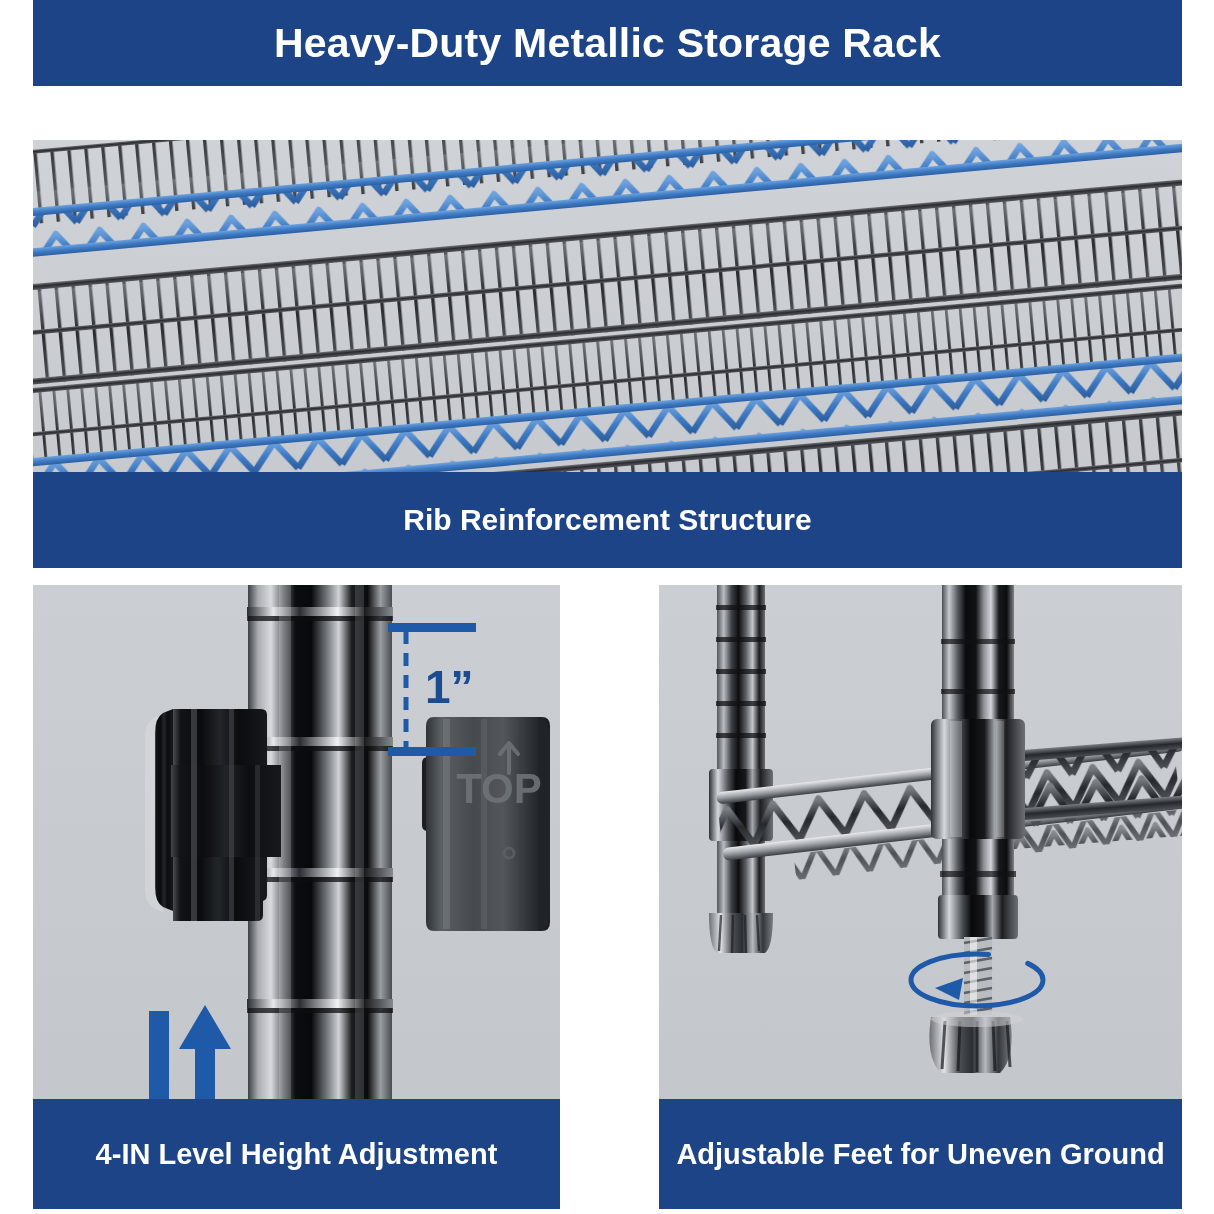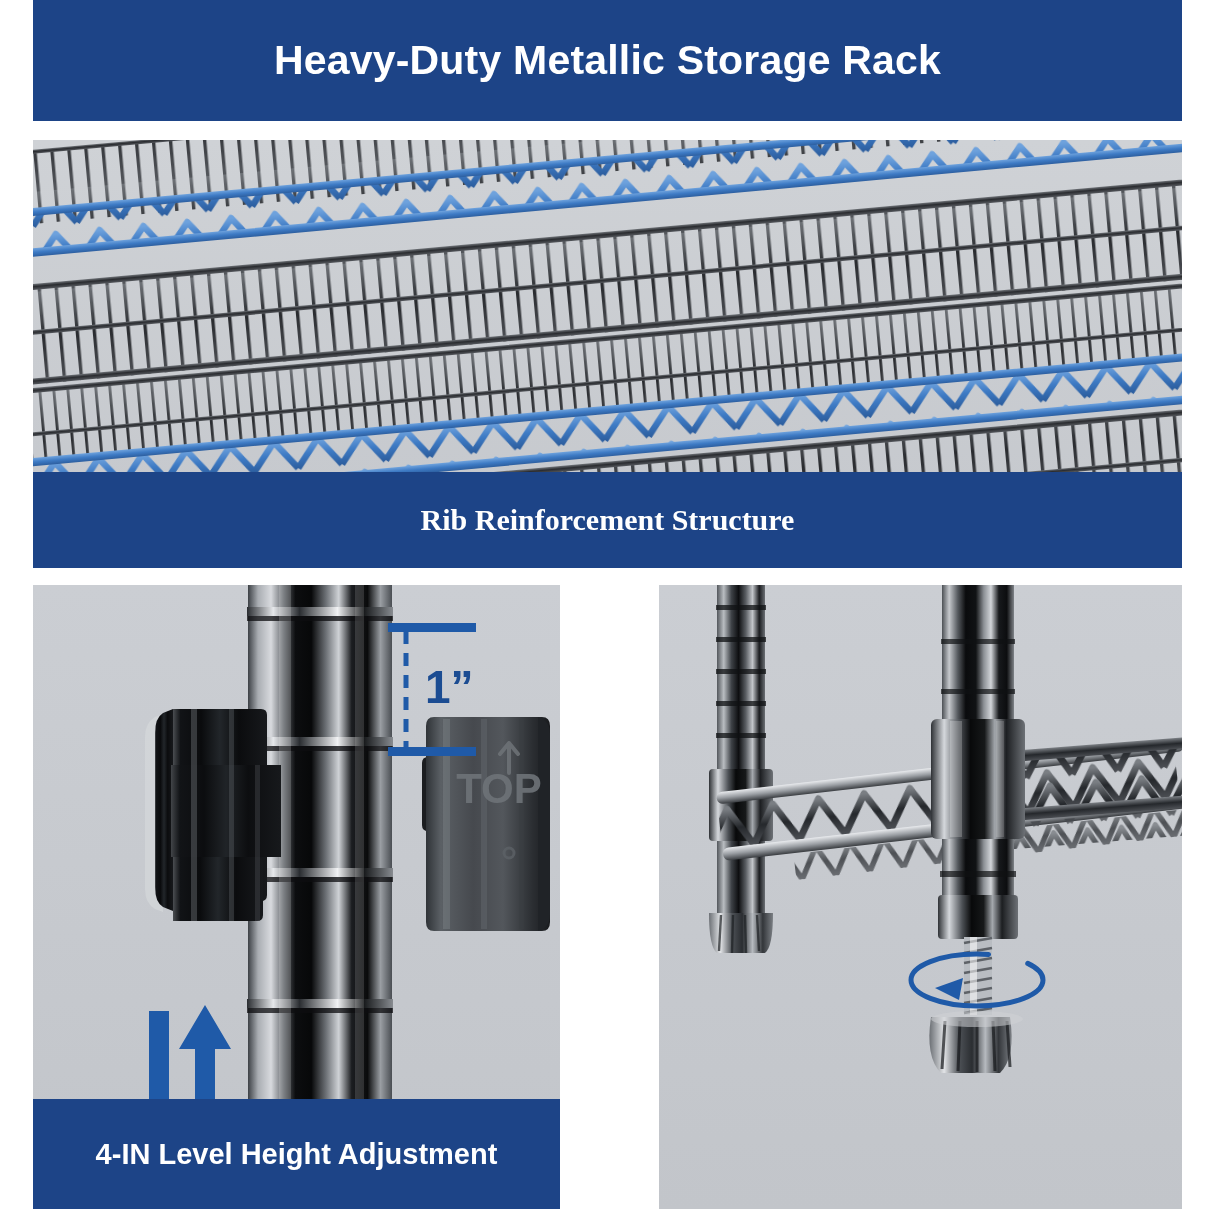--- a/index.html
+++ b/index.html
@@ -7,21 +7,21 @@
     width:1214px;height:1214px;
     background:#ffffff;
     font-family:"Liberation Sans", sans-serif;
     overflow:hidden;
     position:relative;
   }
   .page{position:absolute;inset:0;}
 
   
   .title-banner{
-    position:absolute;left:33px;top:0px;width:1149px;height:121px;
+    position:absolute;left:33px;top:0px;width:1149px;height:86px;
     background:#1d4487;
     display:flex;align-items:center;justify-content:center;
   }
   .title-text{
     color:#ffffff;font-size:41px;font-weight:bold;
     letter-spacing:.2px;white-space:nowrap;
   }
 
   
   .panel-top{
@@ -29,21 +29,21 @@
     background:#c9ccd1;overflow:hidden;
   }
   .mesh-wrap{position:absolute;inset:0;}
   .mesh-wrap svg{display:block;width:100%;height:100%;}
 
   .caption-top{
     position:absolute;left:33px;top:472px;width:1149px;height:96px;
     background:#1d4487;display:flex;align-items:center;justify-content:center;
     z-index:5;
   }
-  .caption-top .caption-text{color:#fff;font-size:30px;font-weight:bold;font-family:Liberation Serif, serif;}
+  .caption-top .caption-text{color:#fff;font-size:30px;font-weight:bold;}
 
   
   .panel-bl{
     position:absolute;left:33px;top:585px;width:527px;height:624px;
     background:#c9ccd1;overflow:hidden;
   }
   .panel-br{
     position:absolute;left:659px;top:585px;width:523px;height:624px;
     background:#c9ccd1;overflow:hidden;
   }
@@ -427,14 +427,17 @@
         </g>
 
         <g>
           <path d="M252 395 a66 26 0 1 0 132 0 a66 26 0 0 0 -132 0" fill="none" stroke="#1f5aa8" stroke-width="5" stroke-dasharray="175 40" stroke-linecap="round"></path>
           <path d="M276 403 l28 -10 l-4 22 Z" fill="#1f5aa8"></path>
         </g>
       </g>
     </svg>
   </div>
 
+  <div class="caption-br">
+    <div class="caption-text">Adjustable Feet for Uneven Ground</div>
+  </div>
 
 </div>
 
 </body></html>

